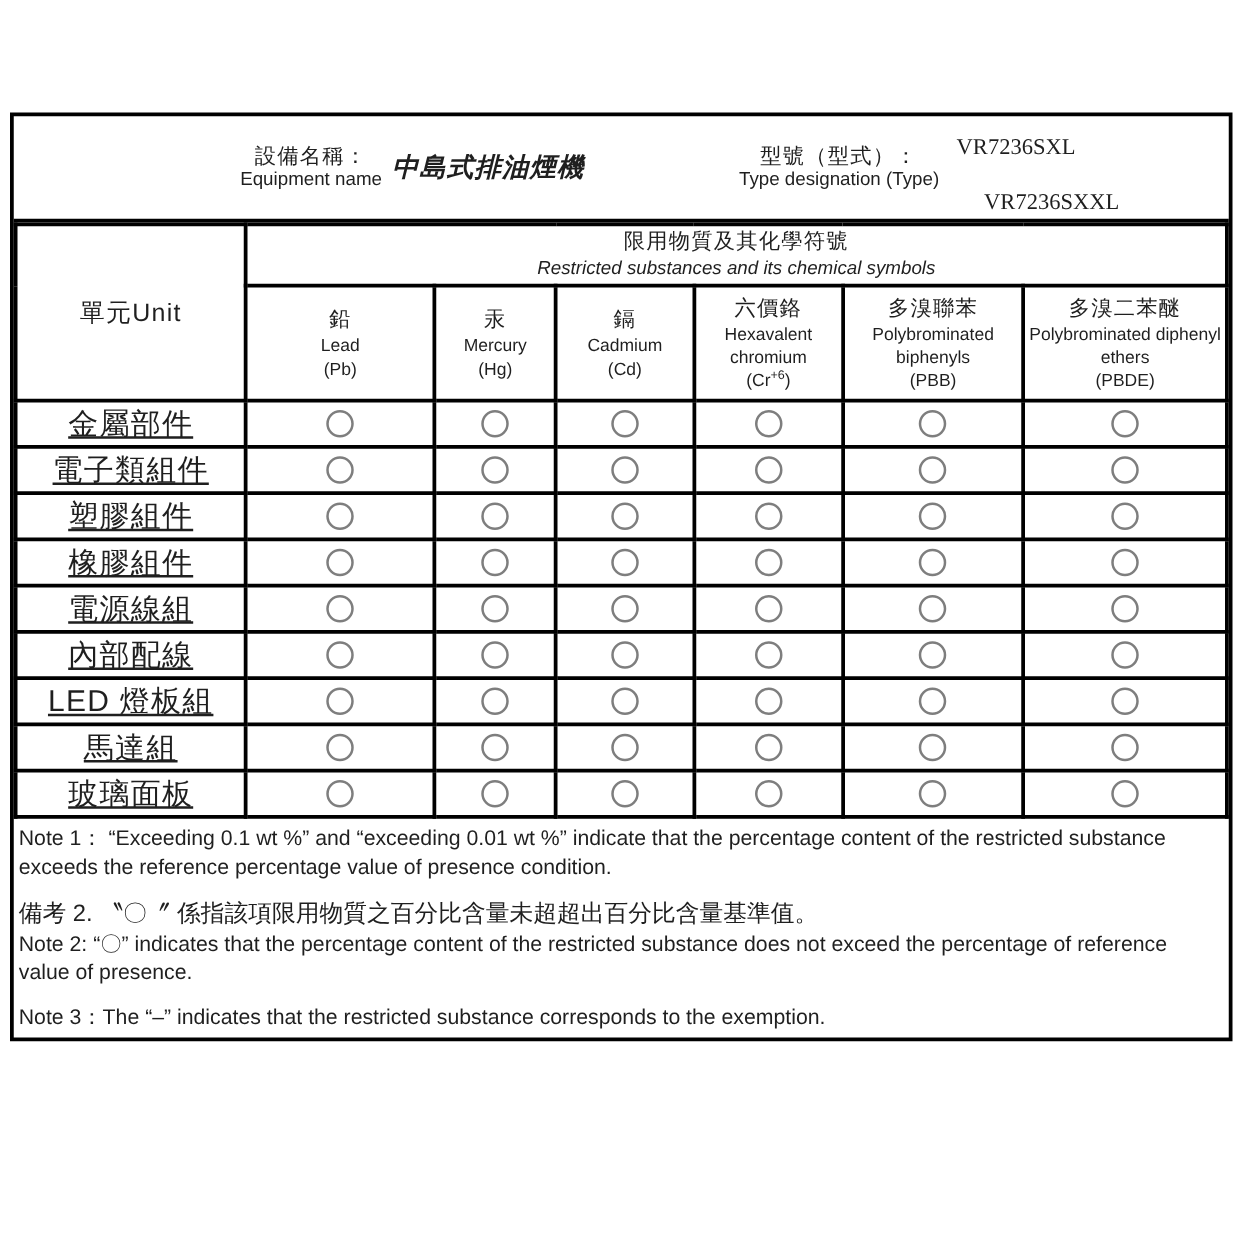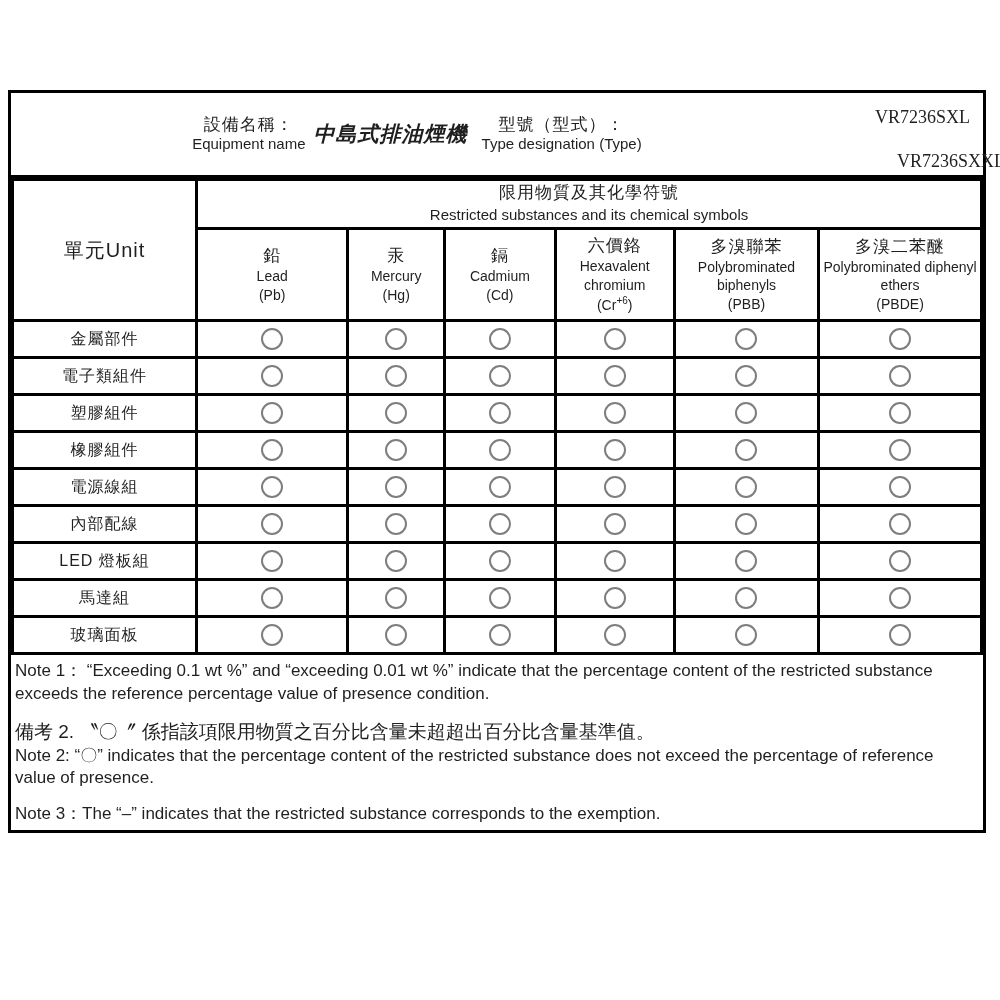--- a/index.html
+++ b/index.html
@@ -28,21 +28,21 @@
   
   .header-box {
     display: flex;
     align-items: center;
     height: 85px;
     border-bottom: 3px solid #000;
     box-sizing: border-box;
   }
   .hdr-half { display: flex; align-items: center; }
   .hdr-left  { width: 48%; justify-content: flex-end; padding-right: 10px; box-sizing: border-box; }
-  .hdr-right { width: 52%; justify-content: space-between; padding-left: 4px; box-sizing: border-box; }
+  .hdr-right { width: 52%; justify-content: center; padding-left: 4px; box-sizing: border-box; }
   .label-stack { text-align: center; line-height: 1.25; }
   .label-zh { font-size: 17px; letter-spacing: 1px; }
   .label-en { font-size: 15px; }
   .equip-name {
     font-size: 21px;
     font-weight: bold;
     margin-left: 8px;
     letter-spacing: 1px;
     white-space: nowrap;
     font-style: italic;
@@ -69,34 +69,35 @@
     font-weight: normal;
     box-sizing: border-box;
   }
   th.unit-head { font-size: 20px; letter-spacing: 1px; }
   th.group-head {
     height: 49px;
     border-bottom-width: 2px;
     line-height: 1.35;
   }
   .group-zh { font-size: 17px; letter-spacing: 1px; }
-  .group-en { font-size: 15px; }
+  .group-en { font-size: 15px; font-style: italic; }
   th.subst {
     height: 92px;
     border-top-width: 2px;
     line-height: 1.3;
     padding: 2px 4px;
   }
   .subst-zh { font-size: 17px; letter-spacing: 1px; }
   .subst-en, .subst-sym { font-size: 14px; }
   .subst-sym sup { font-size: 10px; }
   td.row-label {
     height: 37px;
-    font-size: 16px;
+    font-size: 24px;
     letter-spacing: 1px;
+    text-decoration: underline;
   }
   span.ring {
     display: inline-block;
     width: 22px;
     height: 22px;
     border: 2px solid #7e7e7e;
     border-radius: 50%;
     vertical-align: middle;
     box-sizing: border-box;
   }

